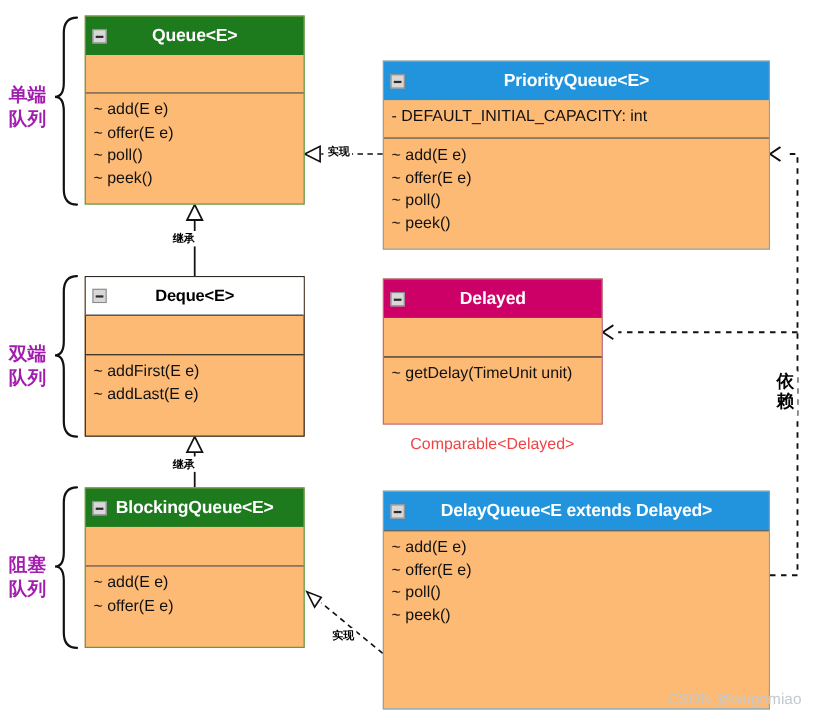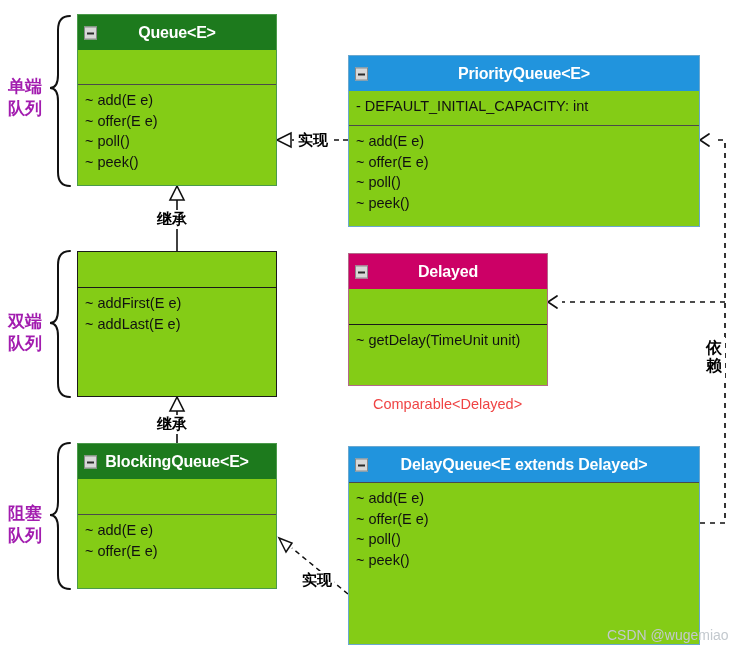--- a/index.html
+++ b/index.html
@@ -23,21 +23,21 @@
     left: 0;
     top: 0;
     width: 750px;
     height: 655px;
     pointer-events: none;
   }
 
   
   .uml-box {
     position: absolute;
-    background: #84cc16;
+    background: #fdba74;
     box-sizing: border-box;
     border: 1.5px solid #555;
   }
   .uml-box.green  { border-color: #4a9a4a; }
   .uml-box.blue   { border-color: #6aa8cf; }
   .uml-box.pink   { border-color: #b36a88; }
   .uml-box.plain  { border-color: #1a1a1a; border-width: 1.5px; }
 
   .uml-header {
     position: relative;
@@ -111,21 +111,21 @@
     font-weight: bold;
     color: #a21caf;
     line-height: 1.32;
     text-align: left;
     white-space: nowrap;
   }
 
   
   .edge-label {
     position: absolute;
-    font-size: 15px;
+    font-size: 10px;
     font-weight: bold;
     color: #000;
     background: #ffffff;
     padding: 0 2px;
     white-space: nowrap;
   }
   .edge-label.vertical {
     font-size: 16px;
     line-height: 1.15;
     text-align: center;
@@ -237,20 +237,24 @@
     <div class="divider"></div>
     <div class="uml-ops">
       <div class="member">~ add(E e)</div>
       <div class="member">~ offer(E e)</div>
       <div class="member">~ poll()</div>
       <div class="member">~ peek()</div>
     </div>
   </div>
 
   <div class="uml-box plain" style="left:77px; top:251px; width:200px; height:146px;">
+    <div class="uml-header plain">
+      <span class="box-min-icon"></span>
+      <span>Deque&lt;E&gt;</span>
+    </div>
     <div class="uml-attrs" style="height:35px;"></div>
     <div class="divider thin"></div>
     <div class="uml-ops">
       <div class="member">~ addFirst(E e)</div>
       <div class="member">~ addLast(E e)</div>
     </div>
   </div>
 
   <div class="uml-box pink" style="left:348px; top:253px; width:200px; height:133px;">
     <div class="uml-header pink">

